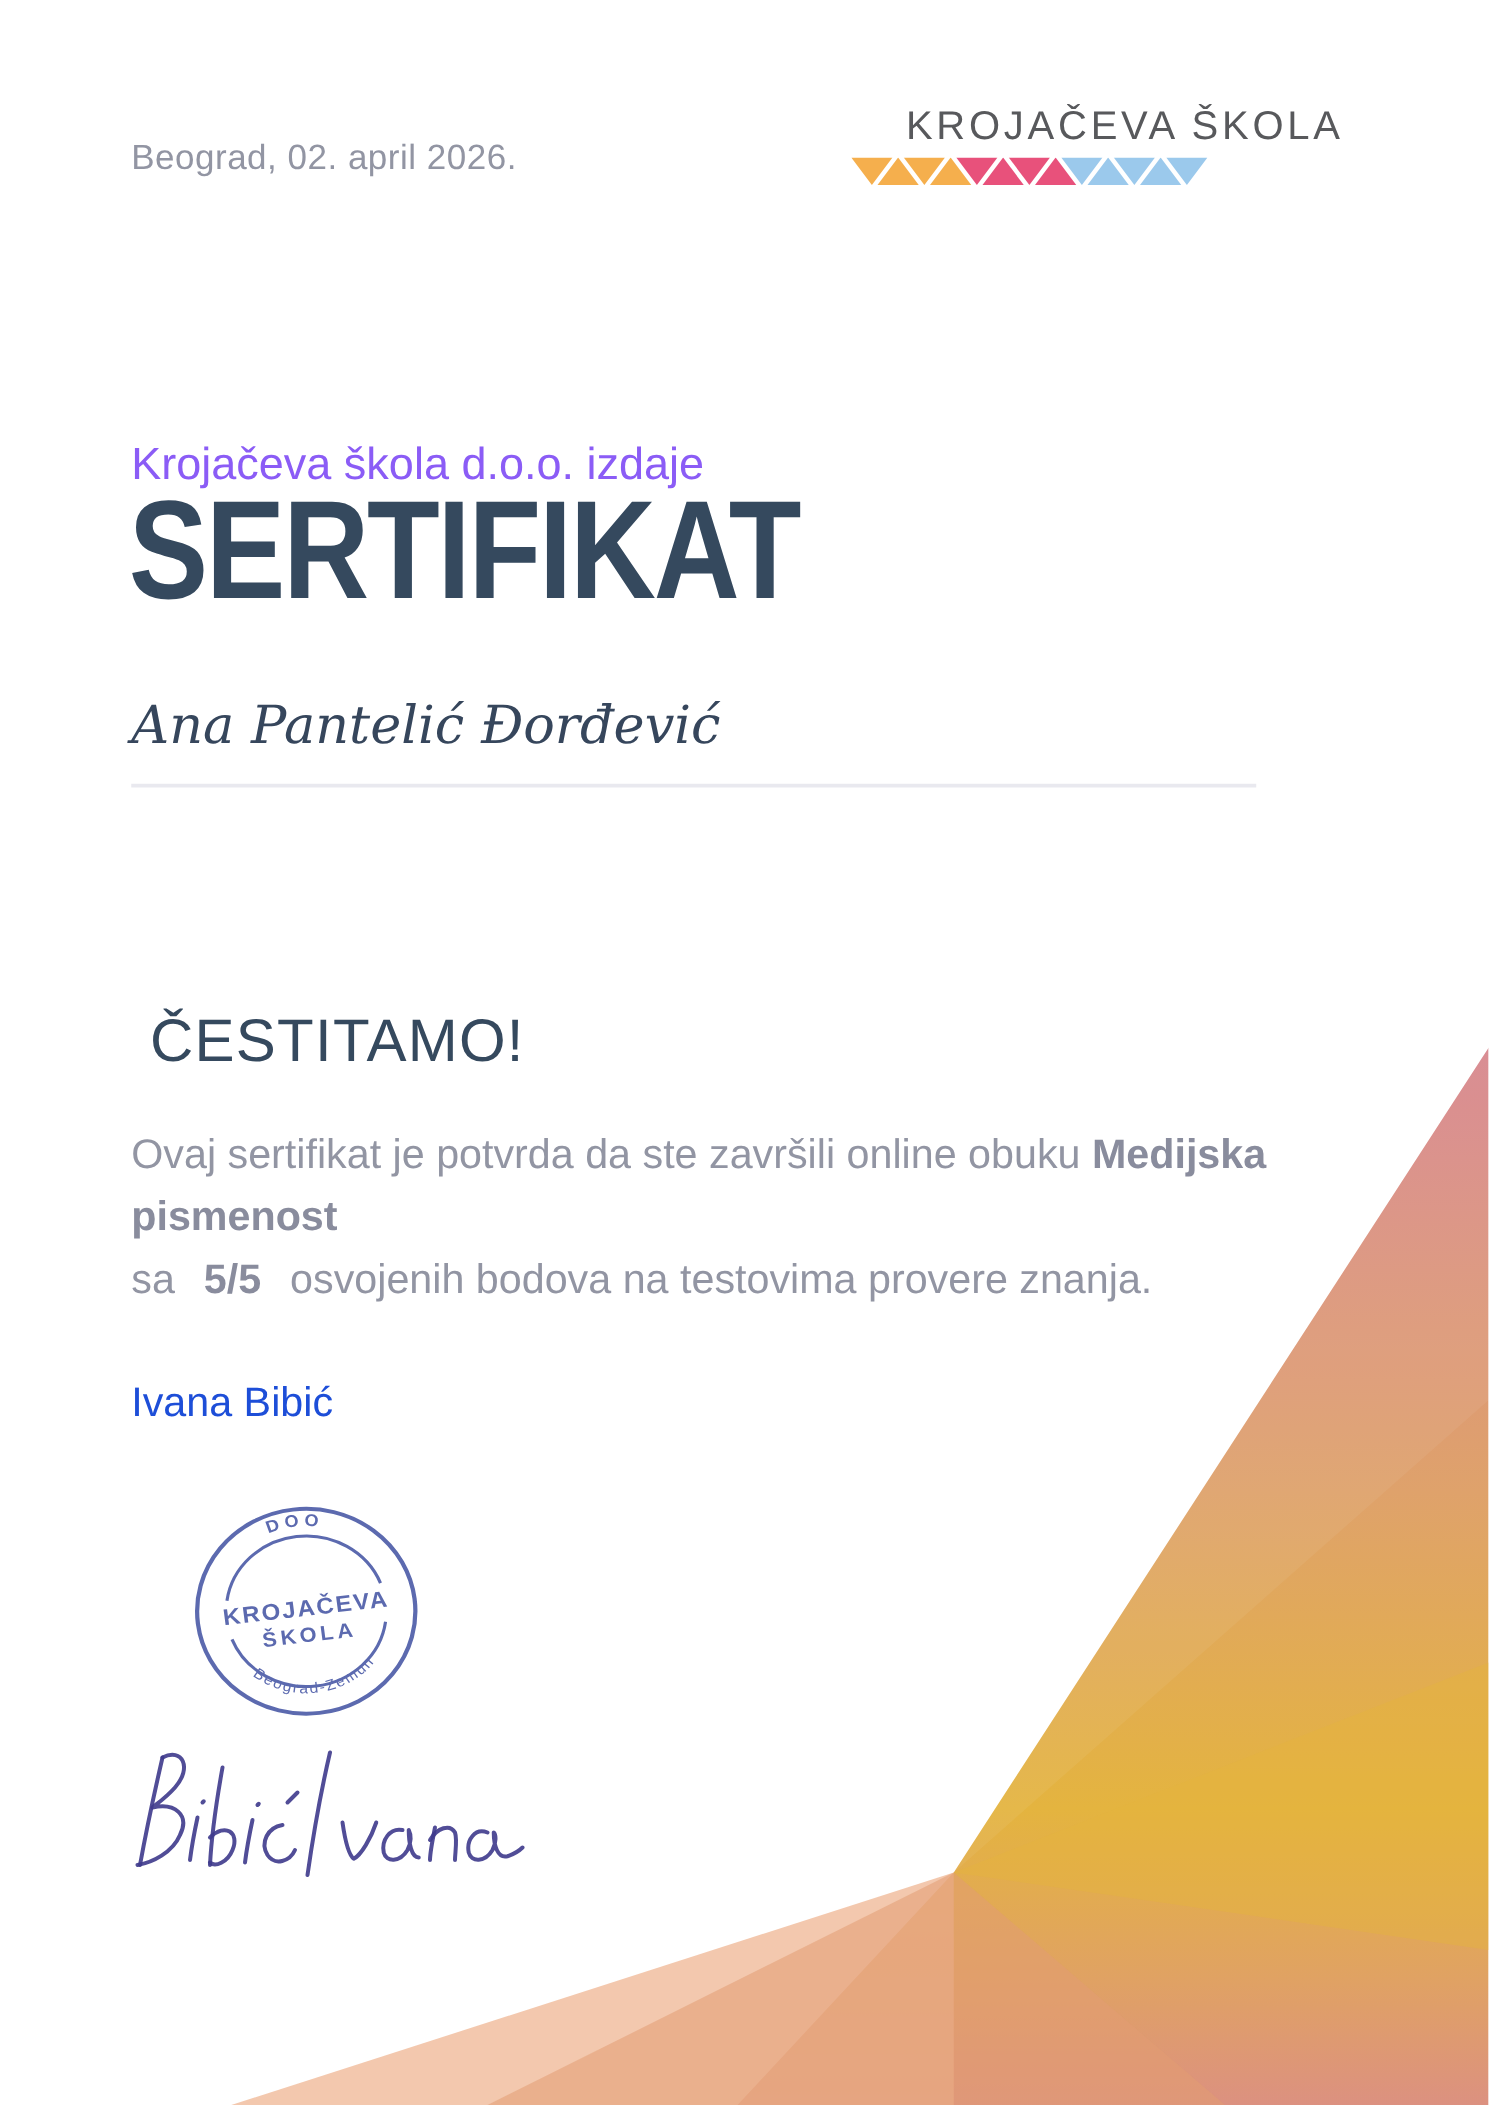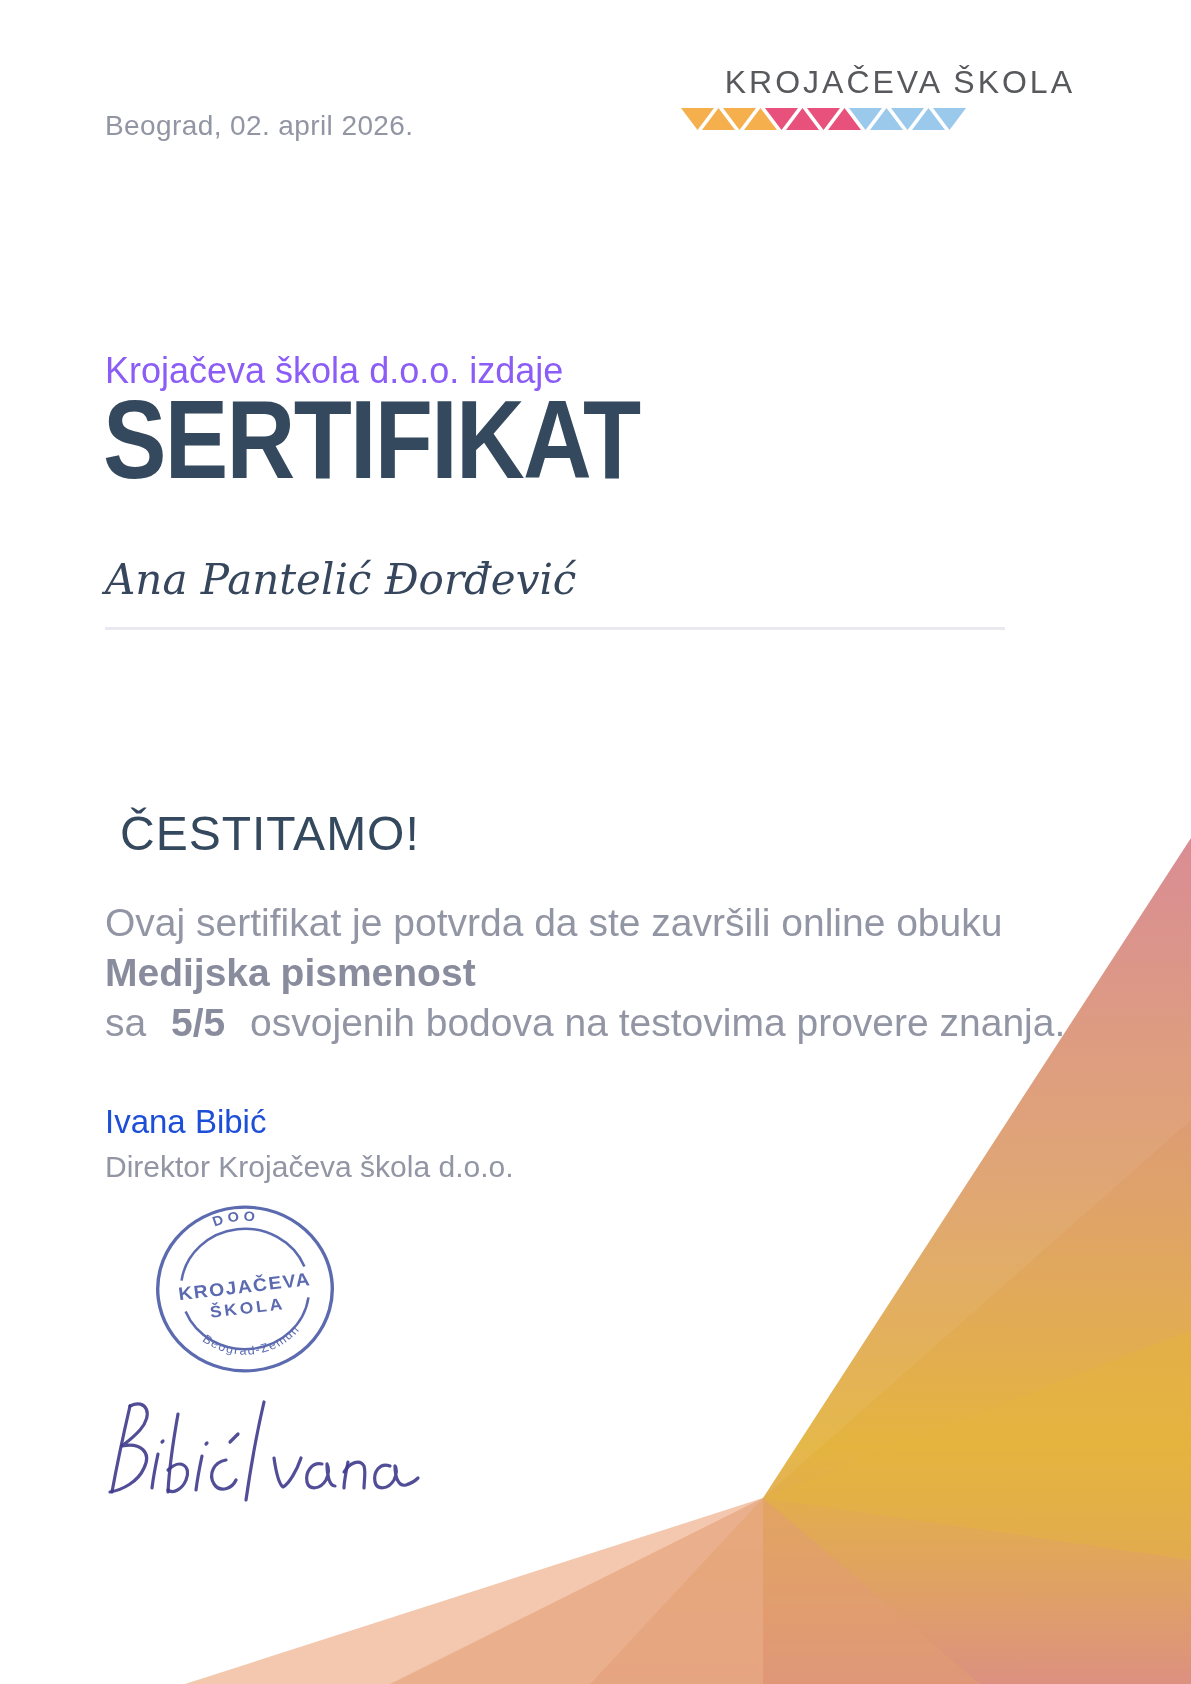--- a/index.html
+++ b/index.html
@@ -9,32 +9,32 @@
   }
   :root{
     --ink-dark:#35495E; --text-muted:#9295A3; --logo-gray:#58595C;
     --tri-orange:#F5AF4D; --tri-pink:#E8517B; --tri-blue:#9BC9EC;
     --stamp-blue:#4656A5; --signature-ink:#3E3A8C;
     --grad-rose:#D7868E; --grad-orange:#DFA26B; --grad-gold:#E4B43F; --grad-salmon:#DC9180;
     --peach-light:#EFB897; --peach-mid:#E19C72; --underline-gray:#E9E9EF;
   }
   .abs{position:absolute;}
   .date{left:105px;top:110px;font-size:28px;color:var(--text-muted);letter-spacing:.4px;}
-  .logo{top:64px;right:116px;text-align:left;white-space:nowrap;z-index:2;}
+  .logo{top:82px;right:116px;text-align:left;white-space:nowrap;z-index:2;}
   .logo-text{font-size:32px;font-weight:400;color:var(--logo-gray);letter-spacing:3px;}
   .logo-strip{display:block;margin-top:7px;margin-left:-44px;}
   .issuer{left:105px;top:350px;font-size:36px;color:#8b5cf6;z-index:2;}
   .title{left:103px;top:384px;z-index:2;}
   .title span{display:inline-block;font-size:112px;line-height:1;font-weight:bold;
     letter-spacing:-2px;color:var(--ink-dark);transform:scaleX(.85);transform-origin:left top;}
   .recipient{left:105px;top:556px;font-family:"DejaVu Serif",serif;font-style:italic;
     font-size:42px;line-height:1.15;color:#36465C;z-index:2;white-space:nowrap;}
   .name-rule{left:105px;top:627px;width:900px;height:3px;background:var(--underline-gray);z-index:1;}
   .congrats{left:120px;top:806px;font-size:48px;letter-spacing:1px;color:var(--ink-dark);z-index:2;}
-  .body-par{left:105px;top:898px;width:1000px;font-size:39px;line-height:50px;
+  .body-par{left:105px;top:898px;width:1000px;font-size:33px;line-height:50px;
     color:var(--text-muted);z-index:2;}
   .body-par .bold{font-weight:bold;color:#898C9D;}
   .score{margin:0 14px;}
   .signer-name{left:105px;top:1103px;font-size:33px;font-weight:500;color:#1d4ed8;z-index:2;}
   .signer-title{left:105px;top:1150px;font-size:30px;color:var(--text-muted);z-index:2;}
   .stamp{left:148px;top:1198px;z-index:2;opacity:.88;}
   .stamp text{fill:var(--stamp-blue);font-family:"Liberation Sans",sans-serif;}
   .stamp .ring{fill:none;stroke:var(--stamp-blue);}
   .signature{left:102px;top:1392px;z-index:2;}
   .signature path{fill:none;stroke:var(--signature-ink);stroke-width:3.2;
@@ -101,21 +101,20 @@
       <span class="bold">Medijska pismenost</span>
     </div>
     <div>
       <span>sa</span>
       <span class="bold score">5/5</span>
       <span>osvojenih bodova na testovima provere znanja.</span>
     </div>
   </div>
 
   <div class="abs signer-name">Ivana Bibić</div>
-  <div class="abs signer-title">Direktor Krojačeva škola d.o.o.</div>
 
   <svg class="abs stamp" width="194" height="182" viewBox="0 0 200 200" preserveAspectRatio="none">
     <g transform="rotate(-7 100 100)">
       <circle class="ring" cx="100" cy="100" r="90" stroke-width="3.5"></circle>
       <path class="ring" d="M36.2,82.9 A66,66 0 0 1 163.8,82.9" stroke-width="2.6"></path>
       <path class="ring" d="M36.2,117.1 A66,66 0 0 0 163.8,117.1" stroke-width="2.6"></path>
       <defs>
         <path id="stampTopArc" d="M29.5,74.4 A75,75 0 0 1 170.5,74.4"></path>
         <path id="stampBottomArc" d="M32.3,124.6 A72,72 0 0 0 167.7,124.6"></path>
       </defs>

